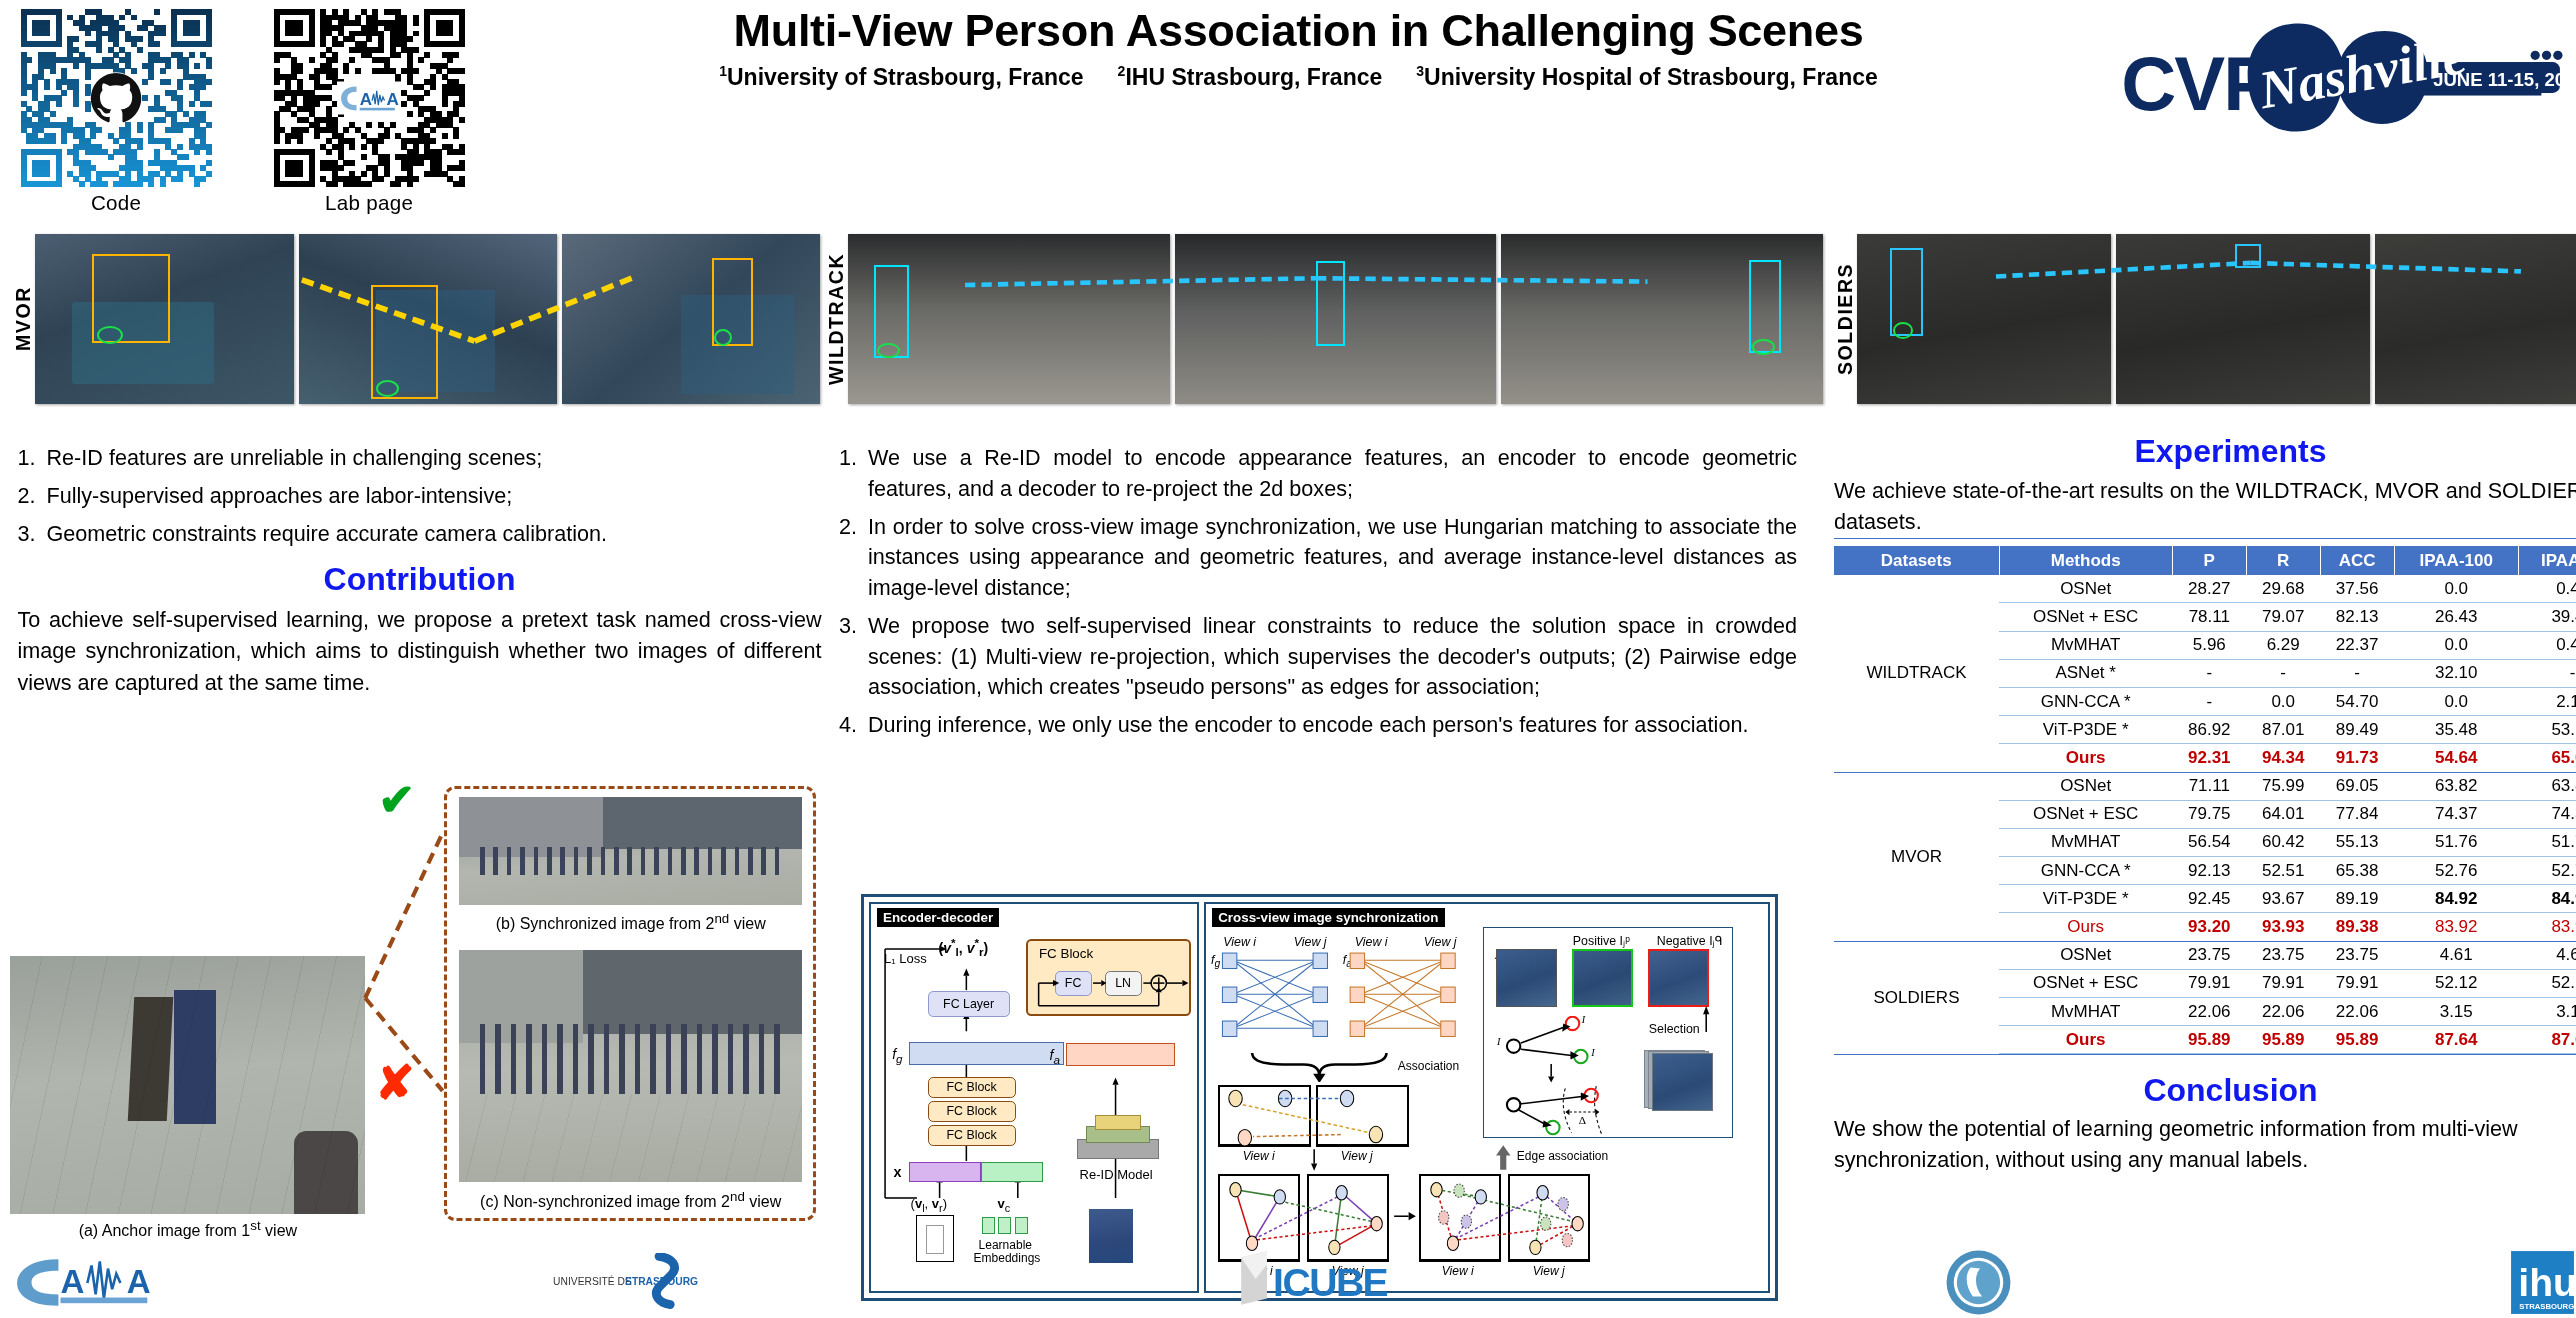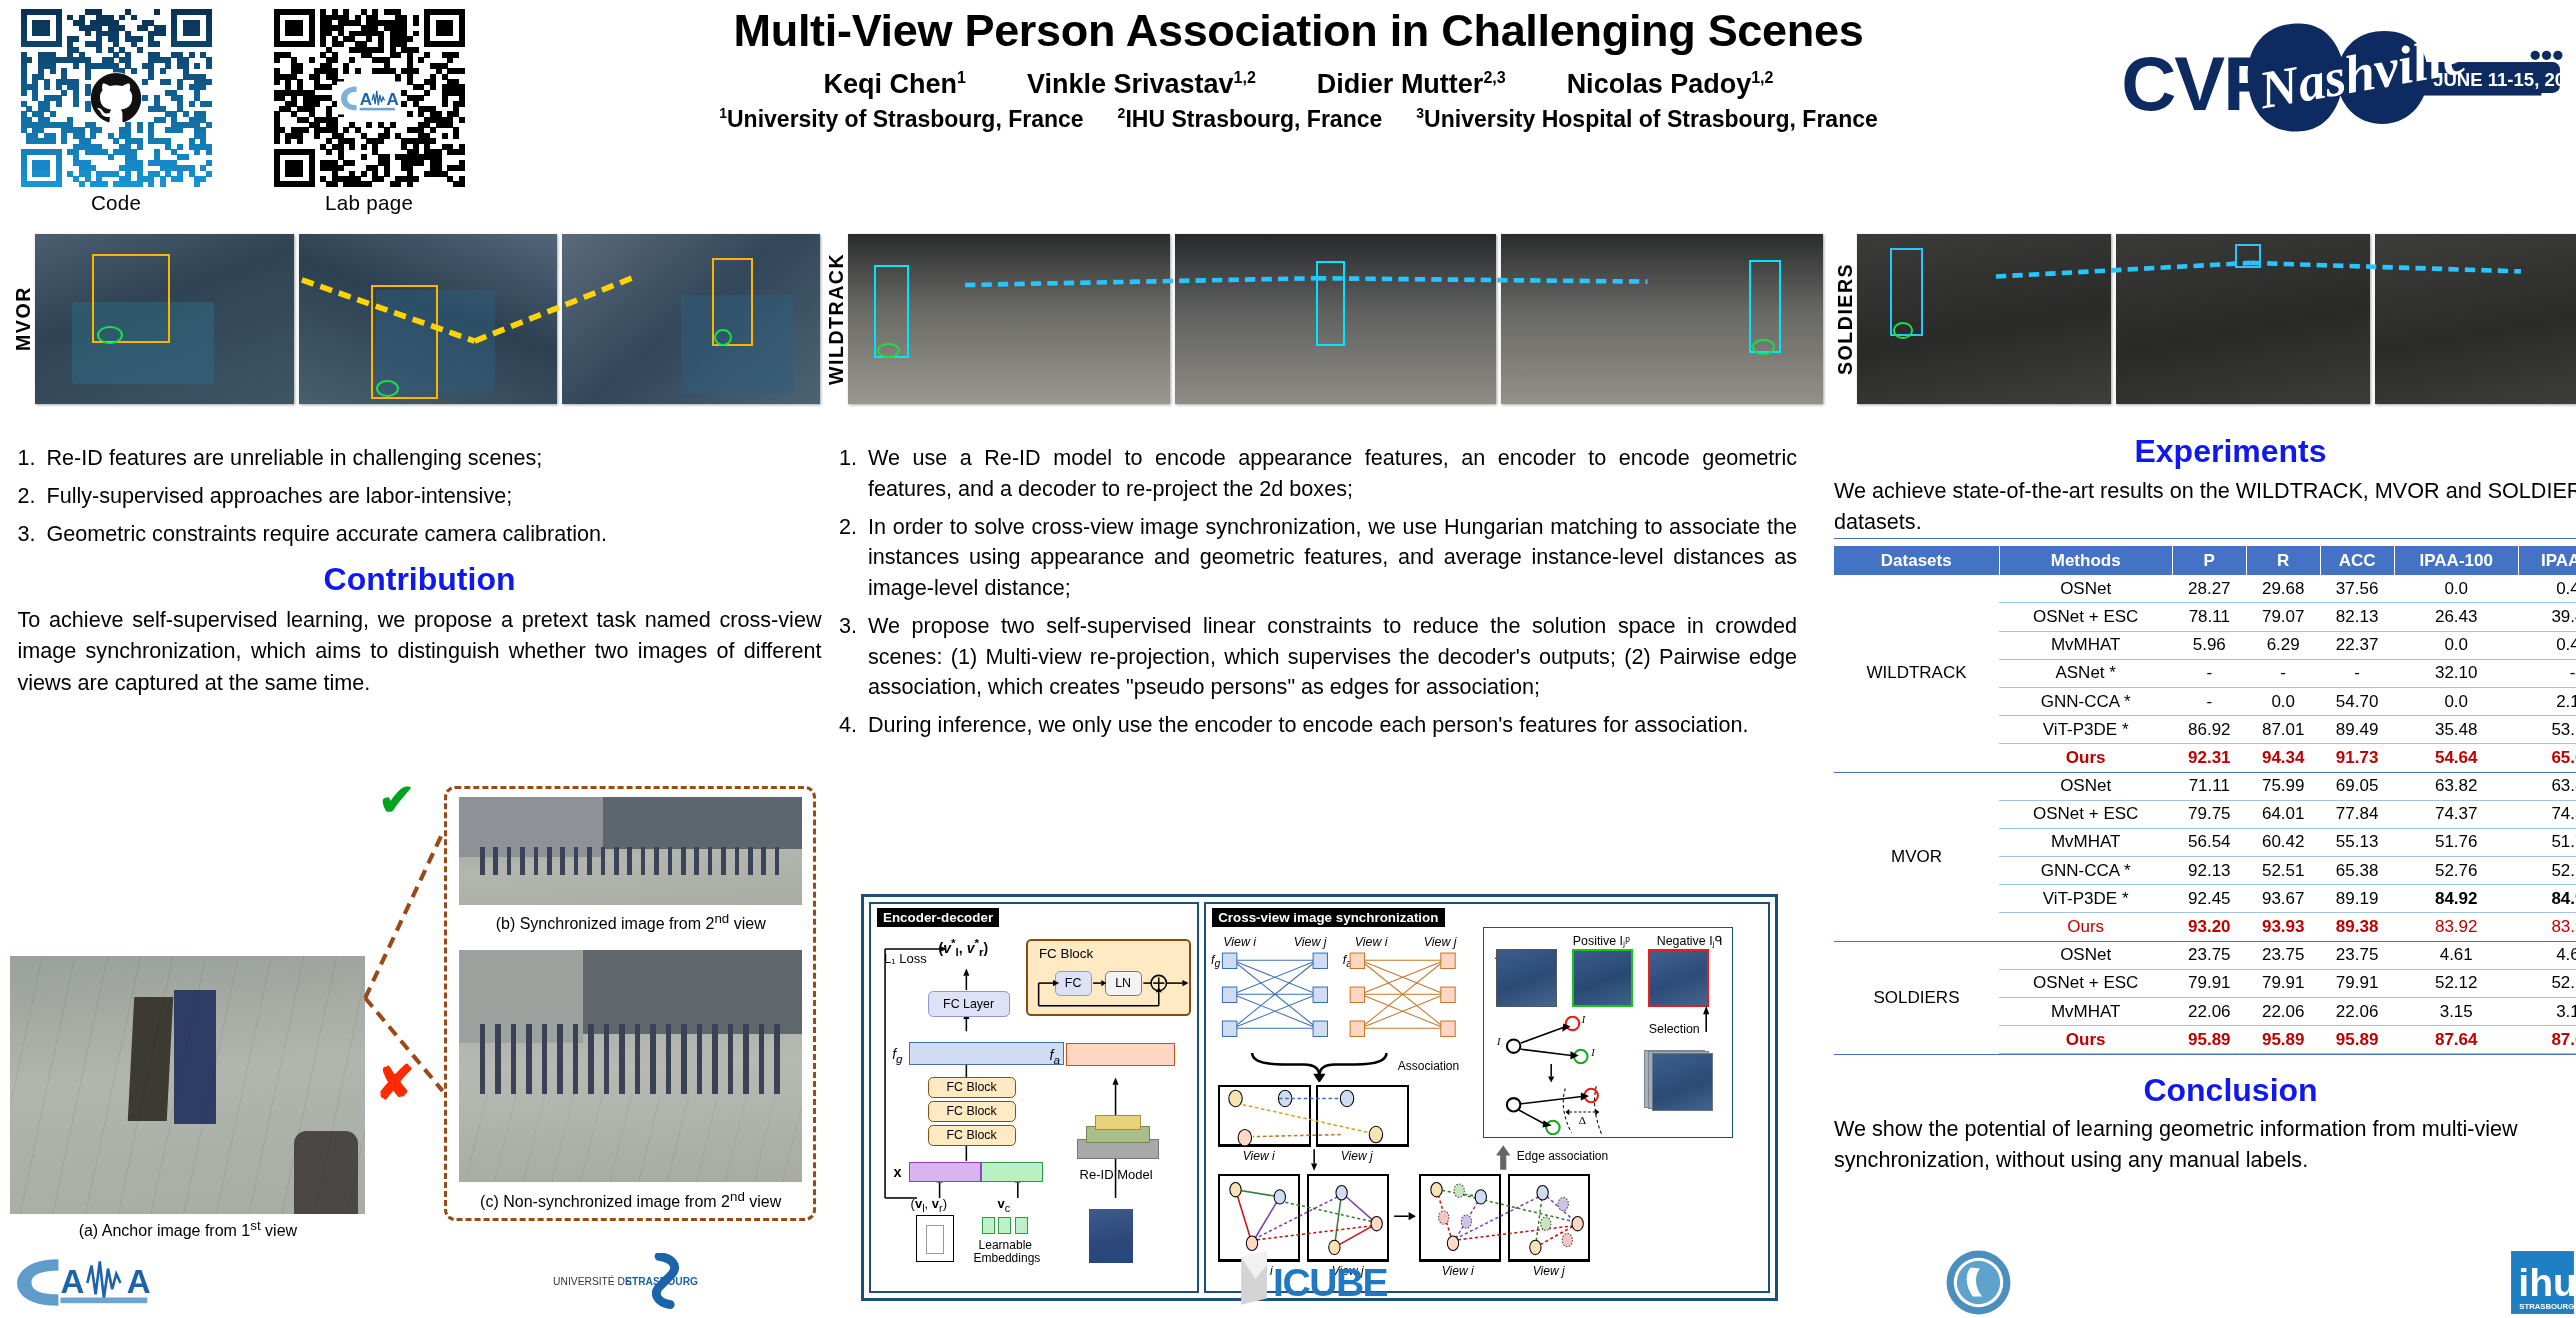--- a/index.html
+++ b/index.html
@@ -1137,26 +1137,20 @@
             <rect x="40" y="47" width="68" height="5" fill="#6ba3d4"></rect>
           </svg>
         </div>
       </div>
       <div class="qr-caption">Lab page</div>
     </div>
   </div>
 
   <div class="title-zone">
     <div class="ptitle">Multi-View Person Association in Challenging Scenes</div>
-    <div class="authors">
-      <span><span>Keqi Chen</span><sup>1</sup></span>
-      <span><span>Vinkle Srivastav</span><sup>1,2</sup></span>
-      <span><span>Didier Mutter</span><sup>2,3</sup></span>
-      <span><span>Nicolas Padoy</span><sup>1,2</sup></span>
-    </div>
     <div class="affil">
       <span><sup>1</sup><span>University of Strasbourg, France</span></span>
       <span><sup>2</sup><span>IHU Strasbourg, France</span></span>
       <span><sup>3</sup><span>University Hospital of Strasbourg, France</span></span>
     </div>
   </div>
 
   <div class="cvpr-zone">
     <svg width="536" height="129" viewBox="0 0 1040 250">
       <path d="M400 20 C330 20 300 70 300 120 C300 180 330 230 395 230 C445 230 470 195 480 160 C492 190 520 215 560 215 C620 215 650 165 650 120 C650 70 620 35 565 35 C520 35 495 58 482 85 C470 50 445 20 400 20 Z" fill="#0d2b60"></path>

